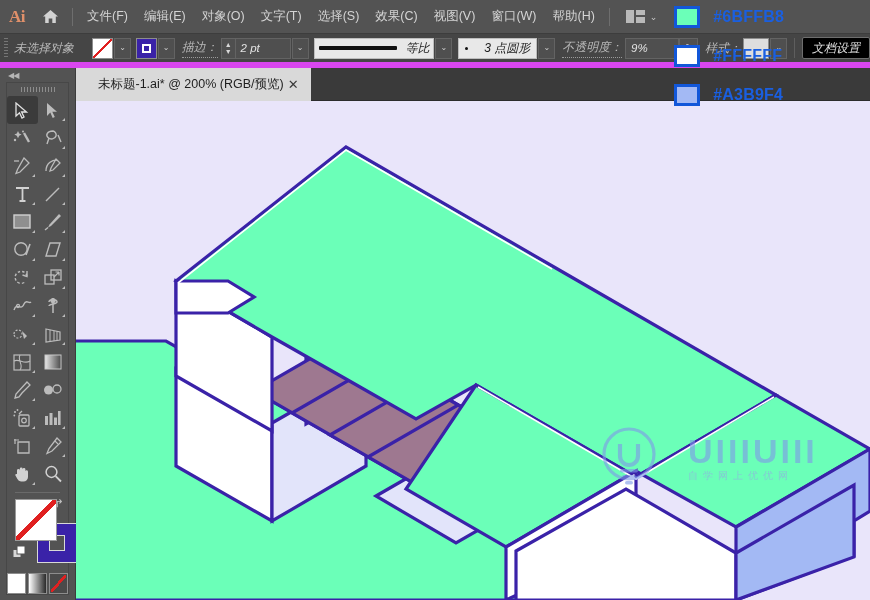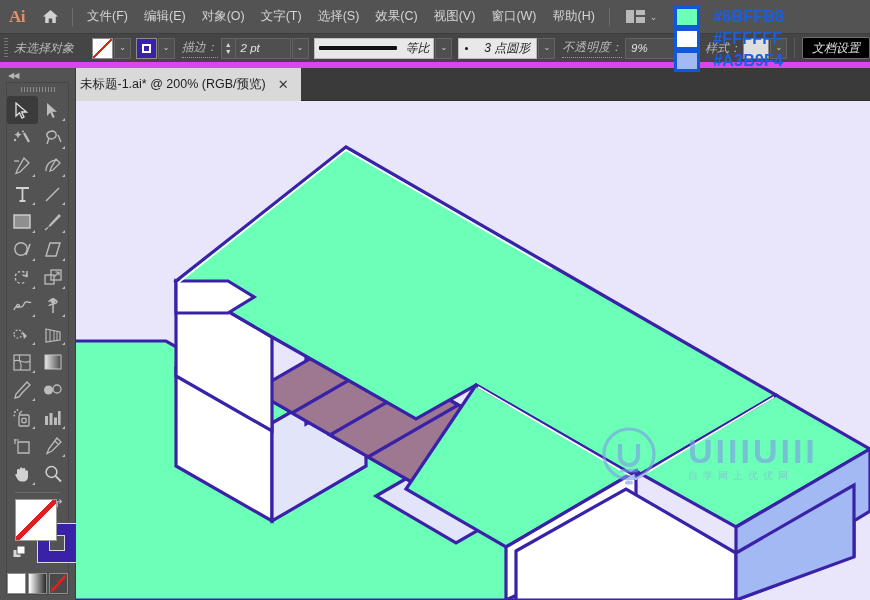--- a/index.html
+++ b/index.html
@@ -114,21 +114,21 @@
   }
 
   
   .tabbar {
     position: absolute; left: 0; top: 68px; width: 870px; height: 33px;
     background: #3a3a3a; border-bottom: 1px solid #2c2c2c;
   }
   .doc-tab {
     position: absolute; left: 76px; top: 0; height: 33px;
     background: #d9d9d9;
-    display: flex; align-items: center; gap: 12px; padding: 0 12px 0 4px;
+    display: flex; align-items: center; gap: 4px; padding: 0 12px 0 22px;
   }
   .doc-tab-title { color: #1e1e1e; font-size: 12.5px; white-space: nowrap; }
   .doc-tab-close { color: #3a3a3a; font-size: 13px; line-height: 1; }
 
   
   .toolpanel {
     position: absolute; left: 0; top: 68px; width: 76px; height: 532px;
     background: #535353; border-right: 1px solid #3c3c3c;
   }
   .tp-collapse {
@@ -197,21 +197,21 @@
   
   .canvas {
     position: absolute; left: 76px; top: 101px; width: 794px; height: 499px;
     background: #e9e5fa; overflow: hidden;
   }
   .canvas svg { display: block; }
 
   
   .legend {
     position: absolute; right: 86px; top: 6px;
-    display: flex; flex-direction: column; gap: 0;
+    display: flex; flex-direction: column; gap: 17px;
   }
   .legend-row { display: flex; align-items: center; gap: 13px; }
   .legend-sw { width: 26px; height: 22px; border: 3px solid #1257d9; flex: none; }
   .legend-label {
     color: #1a5fe0; font-size: 16px; font-weight: bold;
     font-family: "Liberation Sans", sans-serif; letter-spacing: .2px;
   }
 
   
   .watermark {

